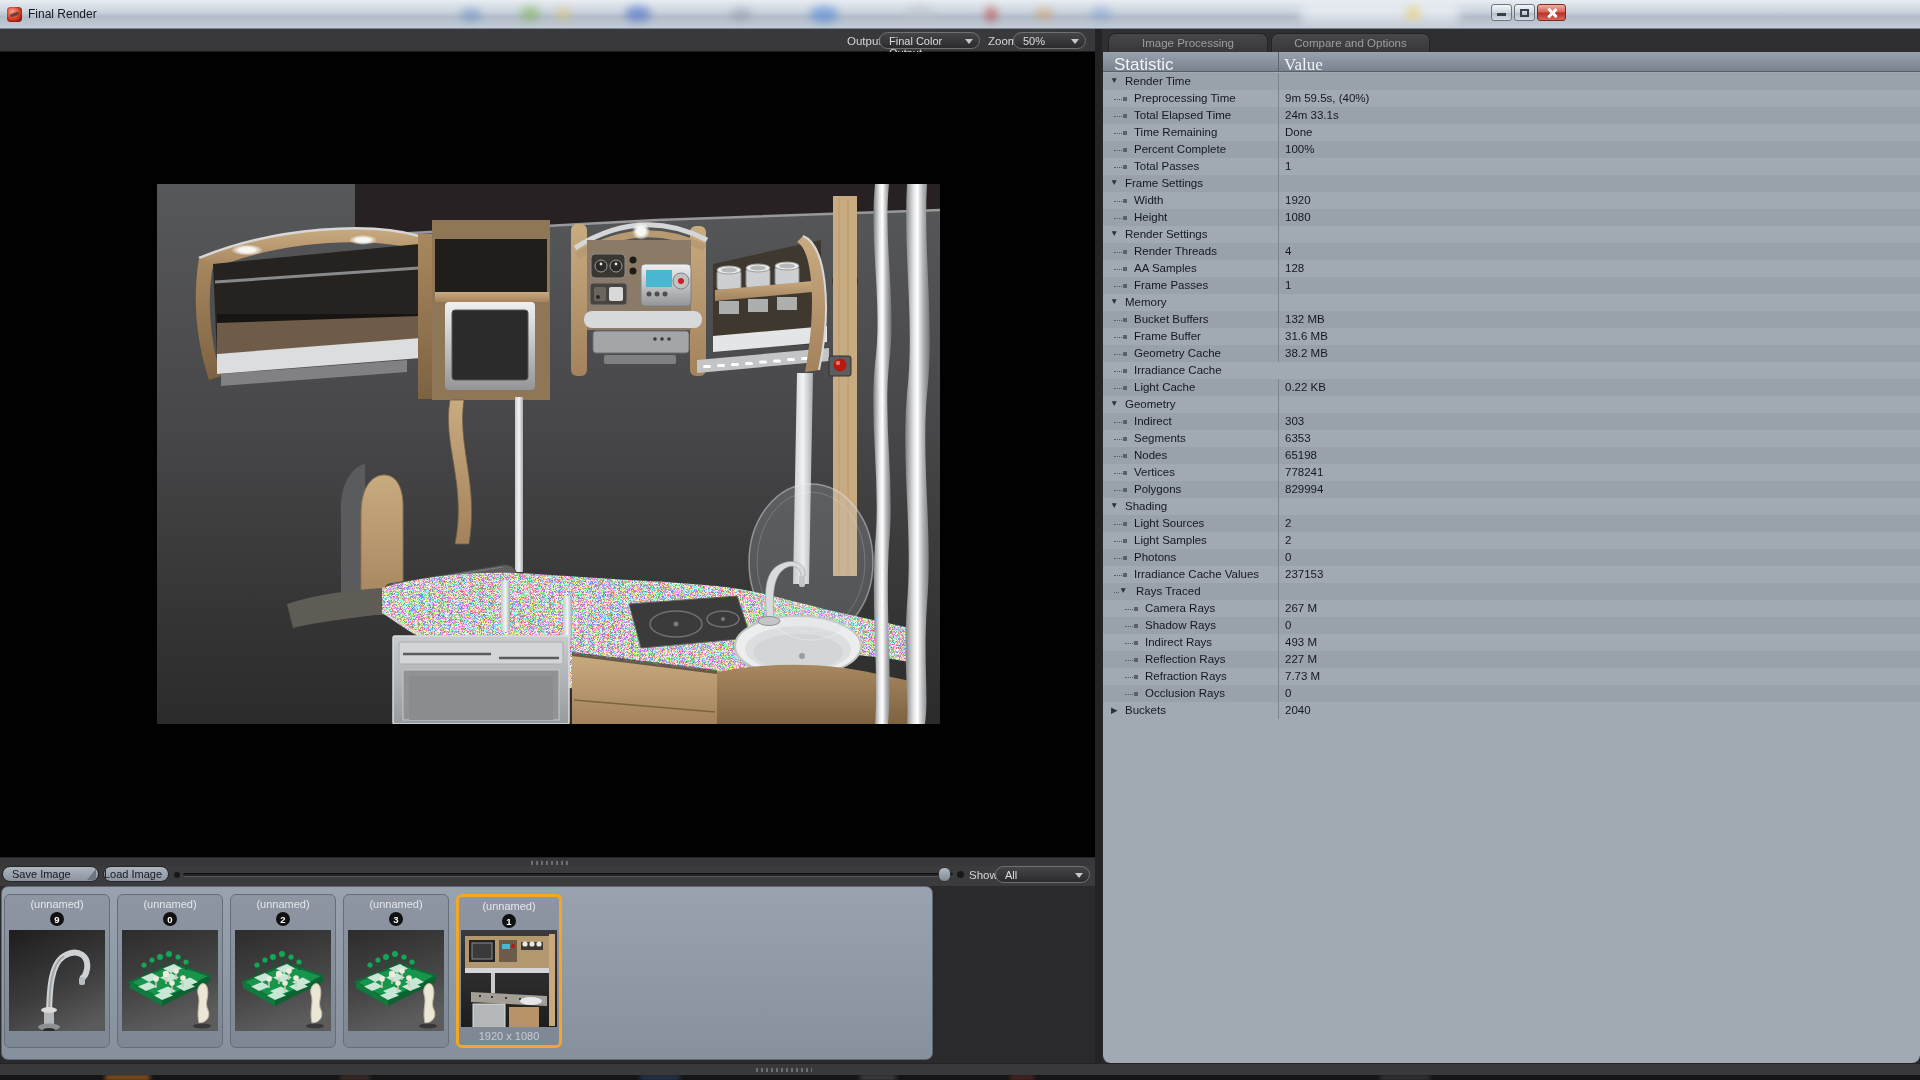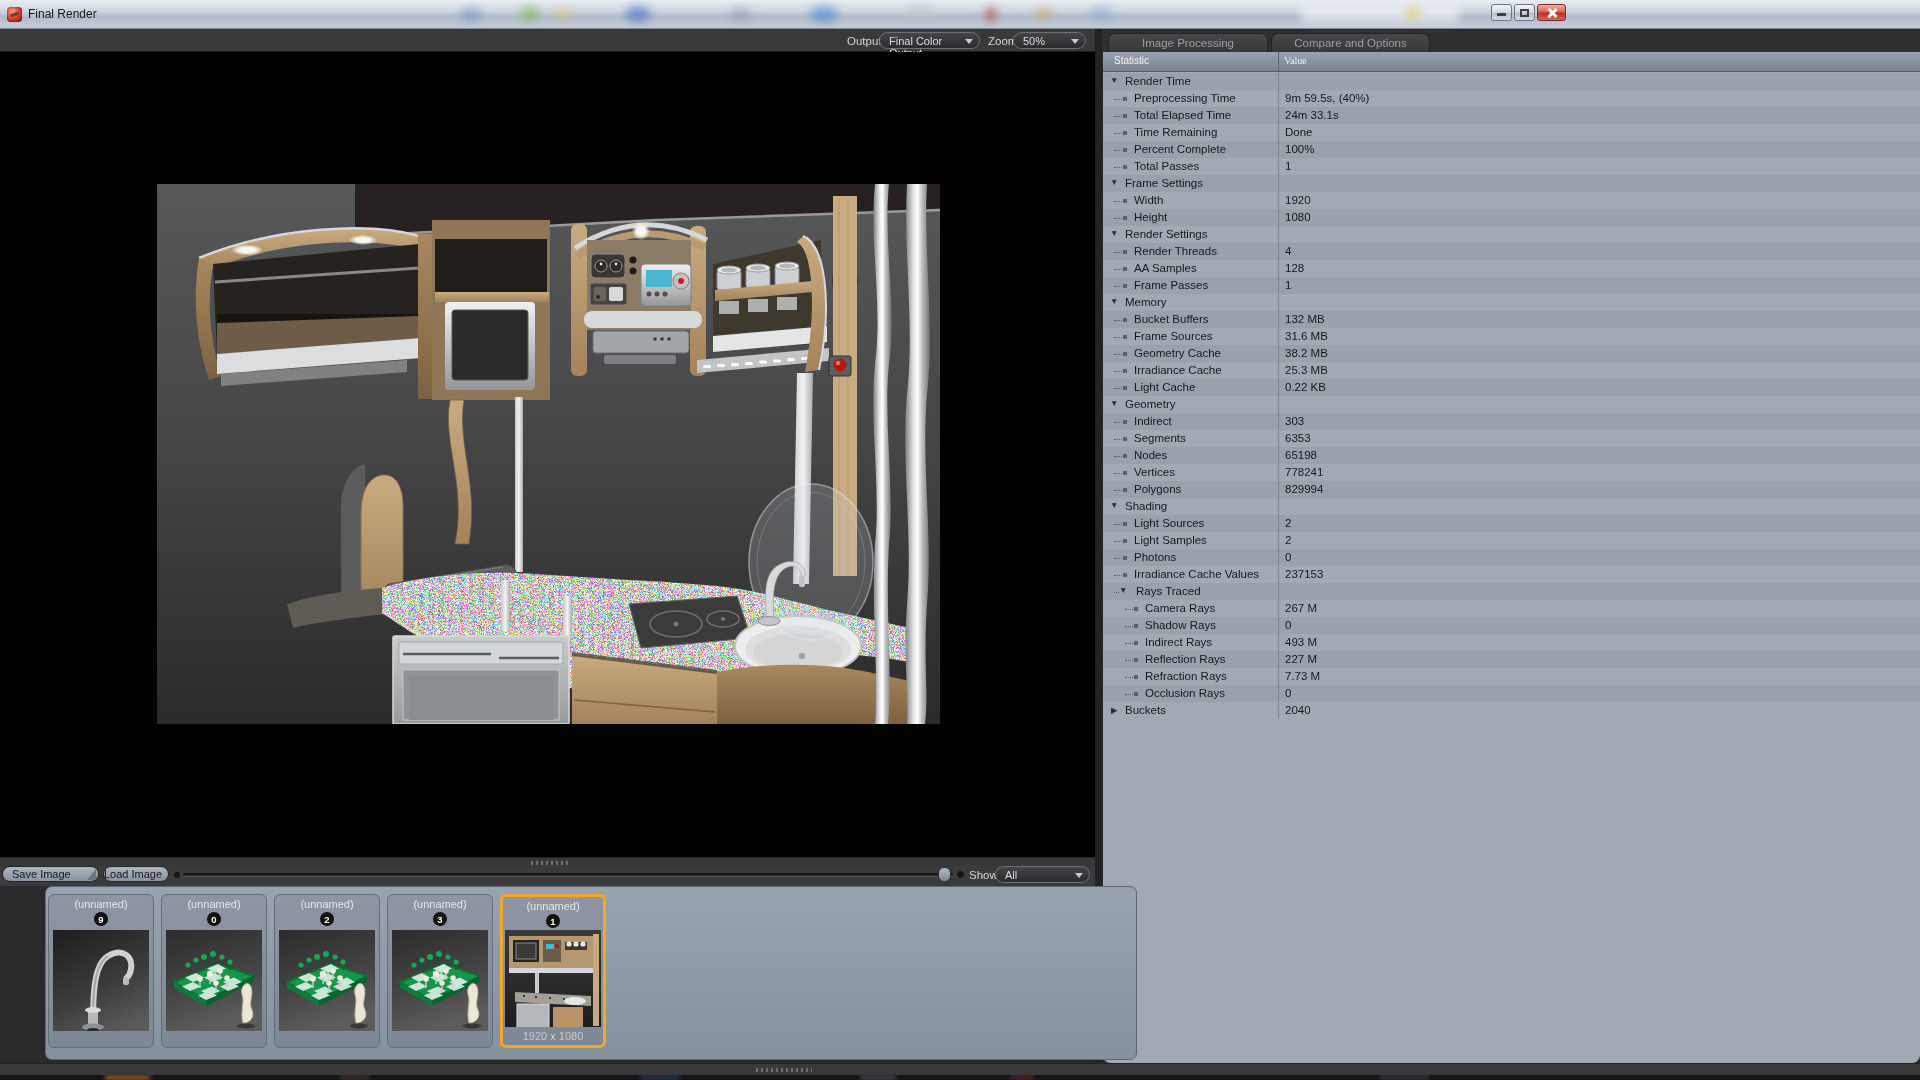--- a/index.html
+++ b/index.html
@@ -53,21 +53,21 @@
   
   #canvas { position:absolute; left:0; top:52px; width:1095px; height:805px; background:#010101; }
   #render { position:absolute; left:157px; top:132px; width:783px; height:540px; }
 
   
   #stats { position:absolute; left:1102px; top:52px; width:818px; height:1011px;
     background:#a1a9b2; border-radius:0 0 8px 8px; border-left:1px solid #26282b;
     overflow:hidden; }
   #stats-head { position:absolute; left:0; top:0; width:818px; height:20px;
     background:linear-gradient(#99a2ae,#79828f); border-bottom:1px solid #566069;
-    color:#f2f4f7; font-size:10px; }
+    color:#f2f4f7; font-size:17px; }
   #stats-head .c1 { position:absolute; left:11px; top:3px; }
   #stats-head .c2 { position:absolute; left:181px; top:3px;font-family:Liberation Serif, serif; }
   #stats-head .div { position:absolute; left:175px; top:0; width:1px; height:20px; background:#5d6570; }
   #stats-rows { position:absolute; left:0; top:21px; width:818px; }
   .srow { position:relative; width:818px; height:17px; font-size:11.5px; color:#15191e; }
   .srow:nth-child(odd) { background:#99a1aa; }
   .srow:nth-child(even) { background:#a1a9b2; }
   .srow .lbl { position:absolute; top:2px; white-space:nowrap; }
   .srow .val { position:absolute; left:175px; top:0; right:0; bottom:0; border-left:1px solid #7d848e;
     padding:2px 0 0 6px; white-space:nowrap; }
@@ -89,22 +89,22 @@
     border-left:9px solid transparent; border-bottom:11px solid #6d757f; }
   #load-btn { left:103px; width:66px; text-align:left; padding-left:0; }
   .dot { position:absolute; border-radius:50%; background:#17181a; }
   #slider-track { position:absolute; left:183px; top:7px; width:770px; height:4px; background:#232325;
     border-top:1px solid #0e0e0f; border-bottom:1px solid #56585a; border-radius:2px; }
   #slider-thumb { position:absolute; left:938px; top:1px; width:13px; height:15px; border-radius:6px;
     background:linear-gradient(#b0b8c2,#7f8995); border:1px solid #2e3033; }
   #show-label { position:absolute; left:969px; top:3px; font-size:11.5px; color:#d2d4d6; }
   #show-dd { left:995px; width:95px; }
 
-  #thumbpanel { position:absolute; left:1px; top:886px; width:1092px; height:174px;
-    background:linear-gradient(#99a2af,#87919e); border-radius:7px; border:1px solid #5d6672;margin-left:44px; }
+  #thumbpanel { position:absolute; left:1px; top:886px; width:932px; height:174px;
+    background:linear-gradient(#99a2af,#87919e); border-radius:7px; border:1px solid #5d6672; }
   .card { position:absolute; top:7px; width:106px; height:154px; border:1px solid #646e7b;
     border-radius:6px; background:linear-gradient(#8d96a2,#7e8894); }
   .card.selected { border:3px solid #f5a623; }
   .card .tl { position:absolute; left:0; top:3px; width:100%; text-align:center; font-size:11px;
     color:#e3e7ec; }
   .card .badge { position:absolute; left:50%; top:17px; margin-left:-7px; width:14px; height:14px;
     border-radius:50%; background:#111; color:#fff; font-size:9.5px; font-weight:bold;
     text-align:center; padding-top:1.5px; }
   .card .img { position:absolute; left:4px; top:35px; width:96px; height:101px; overflow:hidden; }
   .card.selected .img { top:33px; height:97px; left:2px; }
@@ -456,34 +456,33 @@
         </div>
         <div class="srow">
           <span class="tdots" style="left:11px;width:8px;"></span>
           <span class="tsq" style="left:20px;"></span>
           <span class="lbl" style="left:31px;">Bucket Buffers</span>
           <span class="val">132 MB</span>
         </div>
         <div class="srow">
           <span class="tdots" style="left:11px;width:8px;"></span>
           <span class="tsq" style="left:20px;"></span>
-          <span class="lbl" style="left:31px;">Frame Sources</span>
+          <span class="lbl" style="left:31px;">Frame Buffer</span>
           <span class="val">31.6 MB</span>
         </div>
         <div class="srow">
           <span class="tdots" style="left:11px;width:8px;"></span>
           <span class="tsq" style="left:20px;"></span>
           <span class="lbl" style="left:31px;">Geometry Cache</span>
           <span class="val">38.2 MB</span>
         </div>
         <div class="srow">
           <span class="tdots" style="left:11px;width:8px;"></span>
           <span class="tsq" style="left:20px;"></span>
           <span class="lbl" style="left:31px;">Irradiance Cache</span>
-          <span class="val">25.3 MB</span>
         </div>
         <div class="srow">
           <span class="tdots" style="left:11px;width:8px;"></span>
           <span class="tsq" style="left:20px;"></span>
           <span class="lbl" style="left:31px;">Light Cache</span>
           <span class="val">0.22 KB</span>
         </div>
         <div class="srow">
           <span class="tri" style="left:7px;">▼</span>
           <span class="lbl" style="left:22px;">Geometry</span>

